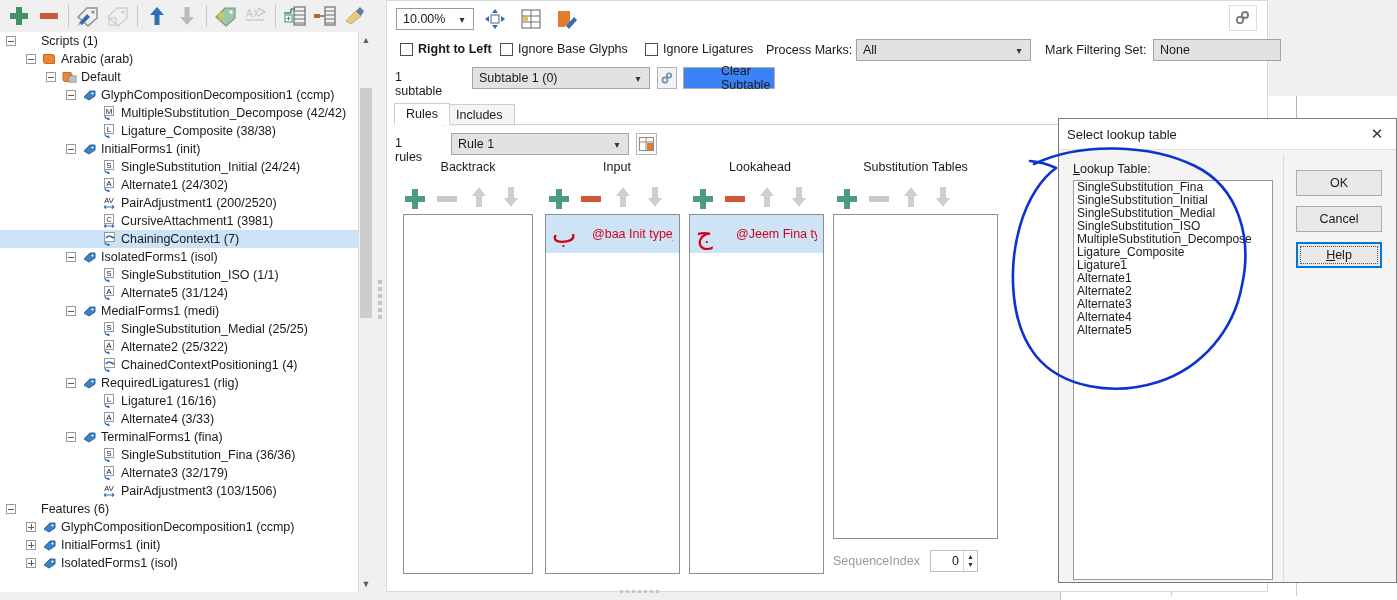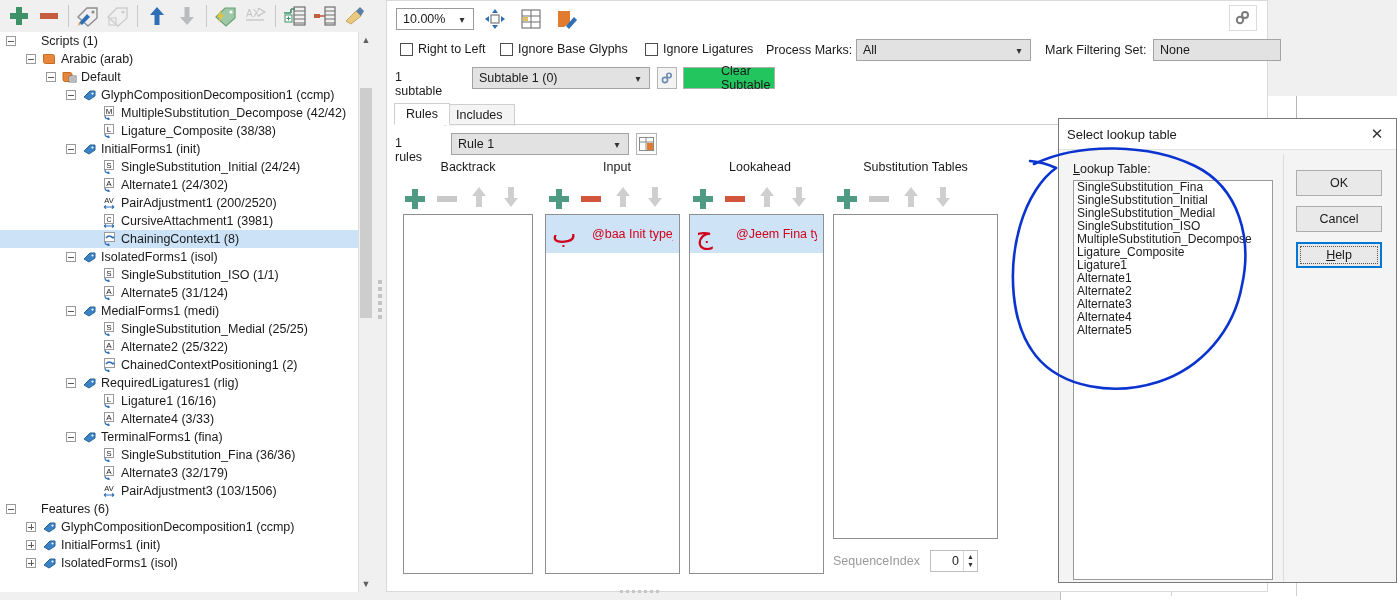--- a/index.html
+++ b/index.html
@@ -343,21 +343,21 @@
           <span style="width: 10px; display: inline-block;"></span>
           <span style="width: 6px; flex: 0 0 auto;"></span>
           <span class="ticon">
             <svg width="15" height="14" viewBox="0 0 15 14">
               <rect x="2.5" y="0.5" width="10" height="9" fill="#fff" stroke="#9a9a9a"></rect>
               <path d="M4 6 q3 -4 7 0" fill="none" stroke="#2f6fb5" stroke-width="1.6"></path>
               <path d="M11 6 l-1.4 -1.2 M11 6 l1.2 -1.4" stroke="#2f6fb5" stroke-width="1.2" fill="none"></path>
               <path d="M3 10 q0 3 4 3 l-1.2 -1.3 M7 13 l-1.2 1.2" fill="none" stroke="#2f6fb5" stroke-width="1.2"></path>
             </svg>
           </span>
-          <span class="tlabel">ChainingContext1 (8)</span>
+          <span class="tlabel">ChainingContext1 (7)</span>
         </div>
         <div class="tree-row">
           <span class="dots" style="width: 66px;"></span>
           <span class="tw"></span>
           <span style="width: 6px; flex: 0 0 auto;"></span>
           <span class="ticon">
             <svg width="15" height="14" viewBox="0 0 15 14">
               <path d="M2 9 L8 3 L13 3 L13 8 L7 12 Z" fill="#3b82c4" stroke="#2a6399" stroke-width="1"></path>
               <circle cx="10.5" cy="5.5" r="1.1" fill="#fff"></circle>
             </svg>
@@ -433,21 +433,21 @@
           <span style="width: 10px; display: inline-block;"></span>
           <span style="width: 6px; flex: 0 0 auto;"></span>
           <span class="ticon">
             <svg width="15" height="14" viewBox="0 0 15 14">
               <rect x="2.5" y="0.5" width="10" height="9" fill="#fff" stroke="#9a9a9a"></rect>
               <path d="M4 6 q3 -4 7 0" fill="none" stroke="#2f6fb5" stroke-width="1.6"></path>
               <path d="M11 6 l-1.4 -1.2 M11 6 l1.2 -1.4" stroke="#2f6fb5" stroke-width="1.2" fill="none"></path>
               <path d="M3 10 q0 3 4 3 l-1.2 -1.3 M7 13 l-1.2 1.2" fill="none" stroke="#2f6fb5" stroke-width="1.2"></path>
             </svg>
           </span>
-          <span class="tlabel">ChainedContextPositioning1 (2)</span>
+          <span class="tlabel">ChainedContextPositioning1 (4)</span>
         </div>
         <div class="tree-row">
           <span class="dots" style="width: 66px;"></span>
           <span class="tw"></span>
           <span style="width: 6px; flex: 0 0 auto;"></span>
           <span class="ticon">
             <svg width="15" height="14" viewBox="0 0 15 14">
               <path d="M2 9 L8 3 L13 3 L13 8 L7 12 Z" fill="#3b82c4" stroke="#2a6399" stroke-width="1"></path>
               <circle cx="10.5" cy="5.5" r="1.1" fill="#fff"></circle>
             </svg>
@@ -624,21 +624,21 @@
       <div class="gear-btn">
         <svg width="18" height="18" viewBox="0 0 18 18">
             <circle cx="11" cy="6" r="3" fill="none" stroke="#7c7c7c" stroke-width="2"></circle>
             <circle cx="6" cy="11" r="3.2" fill="none" stroke="#7c7c7c" stroke-width="2"></circle>
           </svg>
       </div>
     </div>
   </div>
 
   <div class="opts-row">
-    <span class="cbx" style="position:absolute;left:5px;top:0;">
+    <span class="cbx" style="position:absolute;left:5px;top:0;font-weight:bold;">
       <span class="box"></span>
       <span>Right to Left</span>
     </span>
     <span class="cbx" style="position:absolute;left:105px;top:0;">
       <span class="box"></span>
       <span>Ignore Base Glyphs</span>
     </span>
     <span class="cbx" style="position:absolute;left:250px;top:0;">
       <span class="box"></span>
       <span>Ignore Ligatures</span>
@@ -659,21 +659,21 @@
     <div class="combo grey" style="position:absolute;left:77px;top:0;width:178px;">
       <span class="cval">Subtable 1 (0)</span>
       <span class="carrow">▾</span>
     </div>
     <div style="position:absolute;left:262px;top:0;width:20px;height:22px;border:1px solid #b5b5b5;background:#f3f3f3;display:flex;align-items:center;justify-content:center;">
       <svg width="14" height="14" viewBox="0 0 14 14">
           <circle cx="9" cy="4.5" r="2.2" fill="none" stroke="#6d8cb0" stroke-width="1.6"></circle>
           <circle cx="5" cy="9" r="2.6" fill="none" stroke="#6d8cb0" stroke-width="1.6"></circle>
         </svg>
     </div>
-    <div style="position:absolute;left:288px;top:0;width:92px;height:22px;border:1px solid #b0b0b0;background:#22c55e;display:flex;align-items:center;justify-content:center;font-size:12.5px;padding-left:37px;">Clear Subtable</div>
+    <div style="position:absolute;left:288px;top:0;width:92px;height:22px;border:1px solid #b0b0b0;background:#3b82f6;display:flex;align-items:center;justify-content:center;font-size:12.5px;padding-left:37px;">Clear Subtable</div>
   </div>
 
   <div>
     <div class="tab active" style="left:394px;top:103px;position:absolute;">Rules</div>
     <div class="tab inactive" style="left:444px;top:104px;position:absolute;">Includes</div>
     <div style="position:absolute;left:394px;top:124px;width:873px;height:1px;background:#cfcfcf;"></div>
   </div>
 
   <div style="position:absolute;left:395px;top:133px;">
     <span class="label-sm" style="position:absolute;left:0;top:3px;">1 rules</span>

